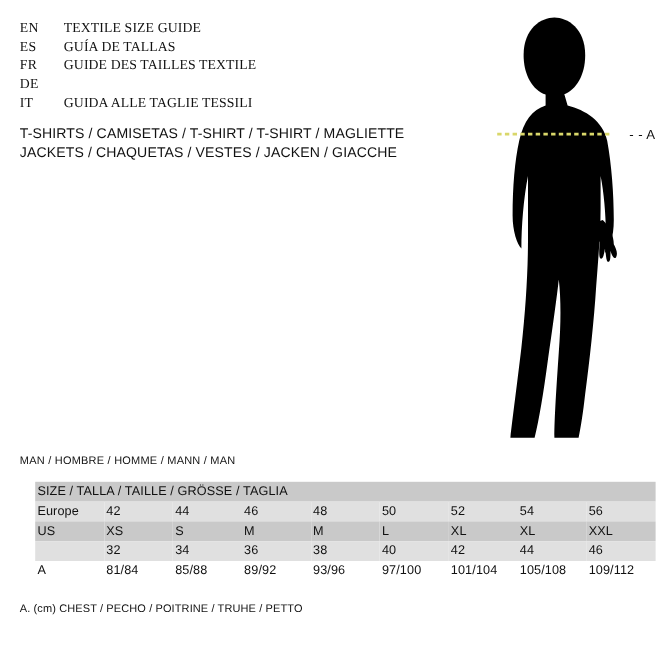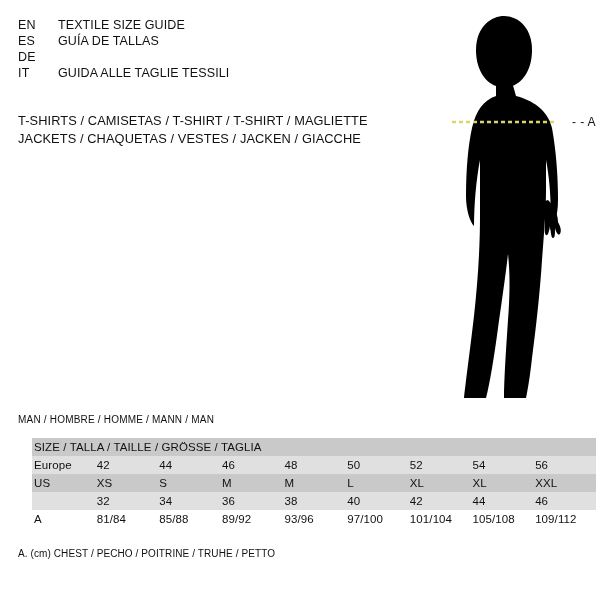--- a/index.html
+++ b/index.html
@@ -25,20 +25,21 @@
   .lang-block {
     position: absolute;
     left: 18px;
     top: 18px;
     width: 360px;
   }
   .lang-row {
     display: flex;
     align-items: baseline;
     margin-bottom: 2px;
+    font-family: Liberation Serif, serif;
   }
   .lang-code {
     width: 40px;
     font-size: 12.5px;
     letter-spacing: 0.2px;
   }
   .lang-name {
     font-size: 12.5px;
     letter-spacing: 0.1px;
     white-space: nowrap;
@@ -132,20 +133,24 @@
 <div class="page">
 
   <div class="lang-block">
     <div class="lang-row">
       <span class="lang-code">EN</span>
       <span class="lang-name">TEXTILE SIZE GUIDE</span>
     </div>
     <div class="lang-row">
       <span class="lang-code">ES</span>
       <span class="lang-name">GUÍA DE TALLAS</span>
+    </div>
+    <div class="lang-row">
+      <span class="lang-code">FR</span>
+      <span class="lang-name">GUIDE DES TAILLES TEXTILE</span>
     </div>
     <div class="lang-row">
       <span class="lang-code">DE</span>
     </div>
     <div class="lang-row">
       <span class="lang-code">IT</span>
       <span class="lang-name">GUIDA ALLE TAGLIE TESSILI</span>
     </div>
   </div>
 

